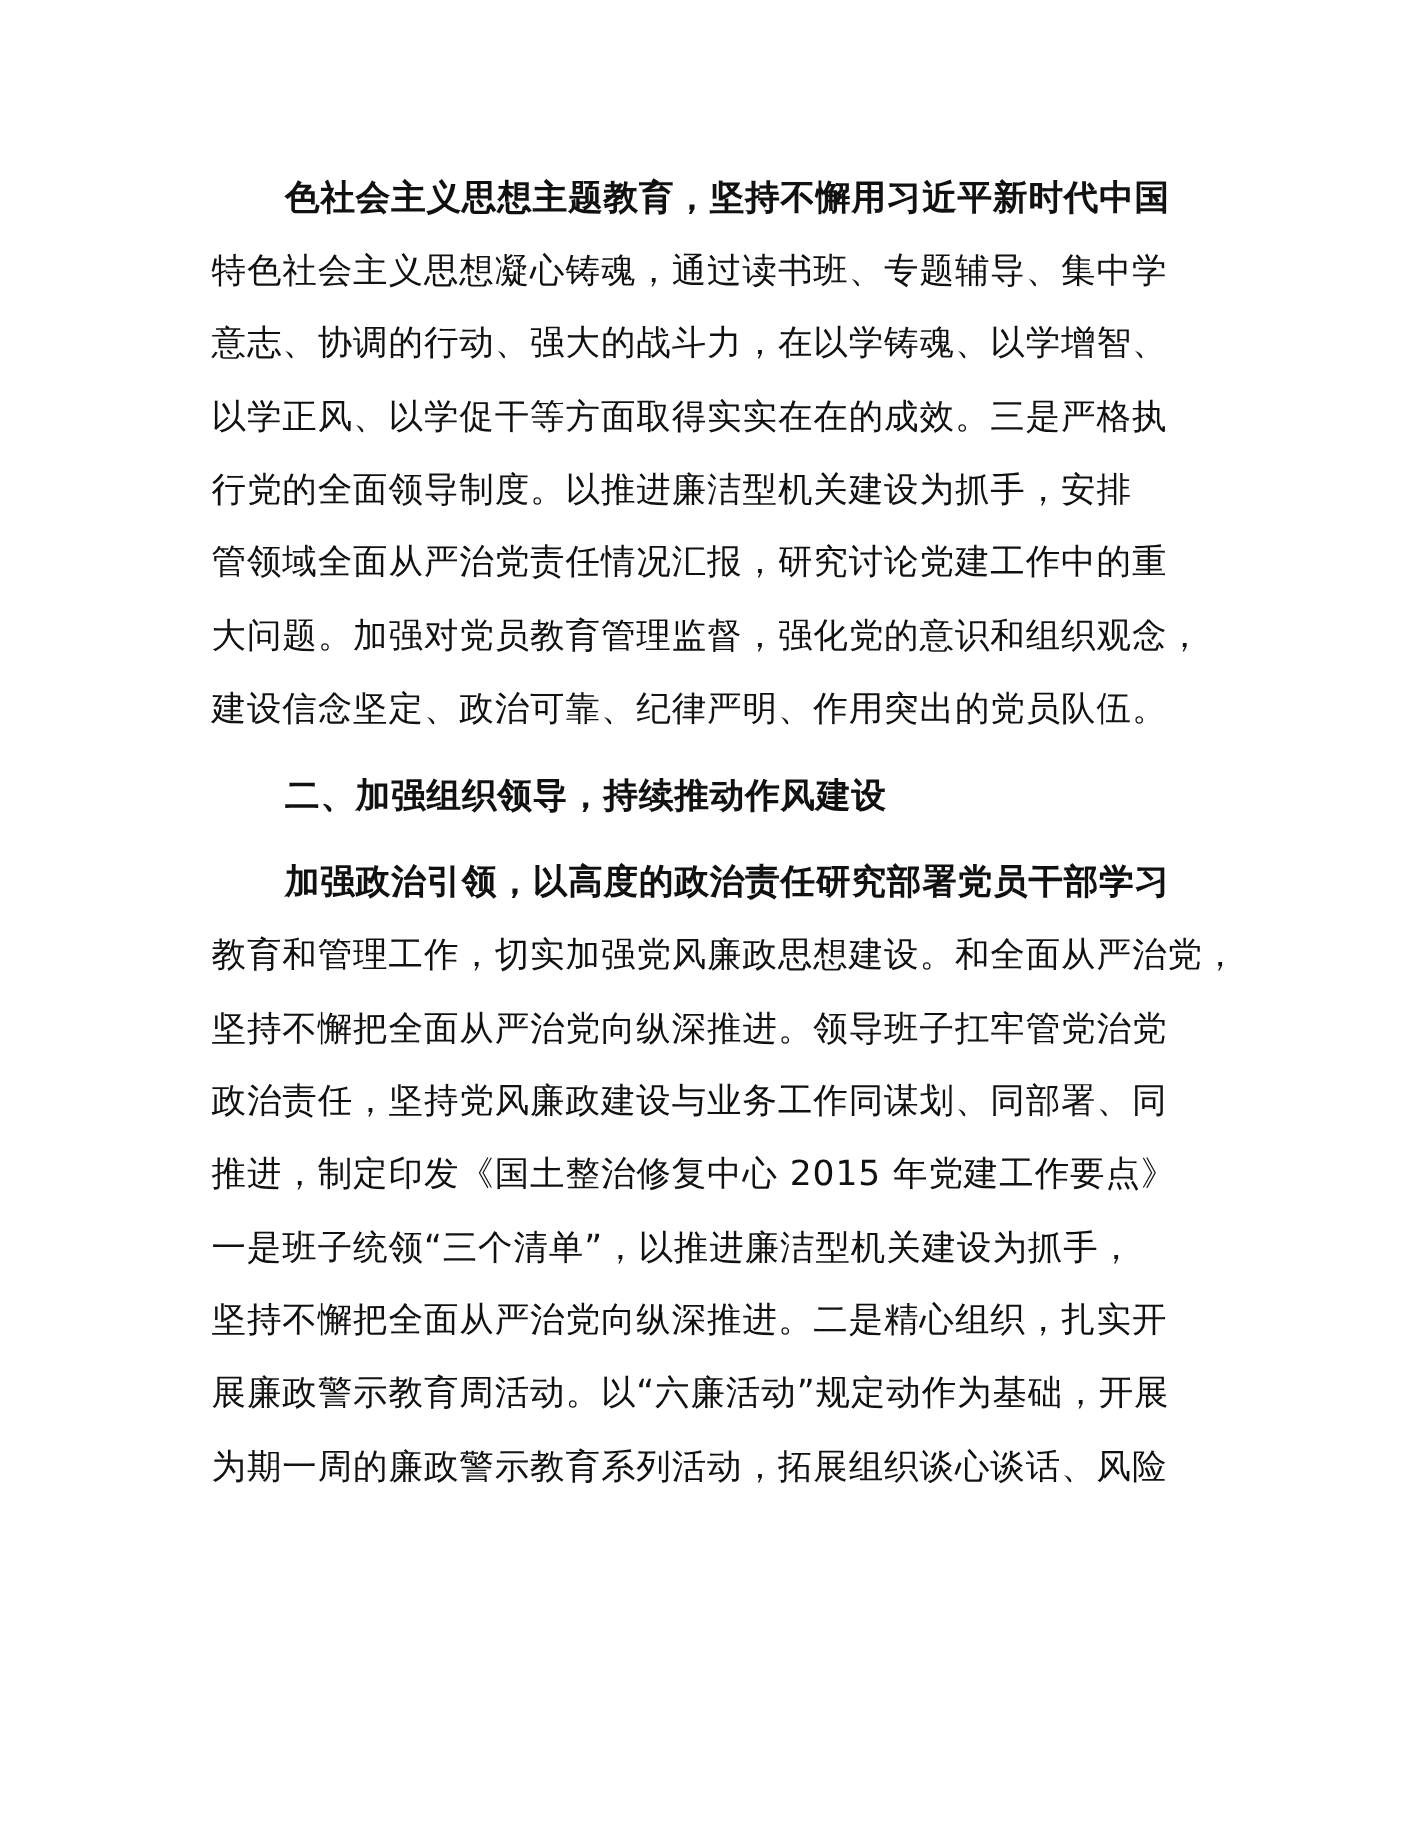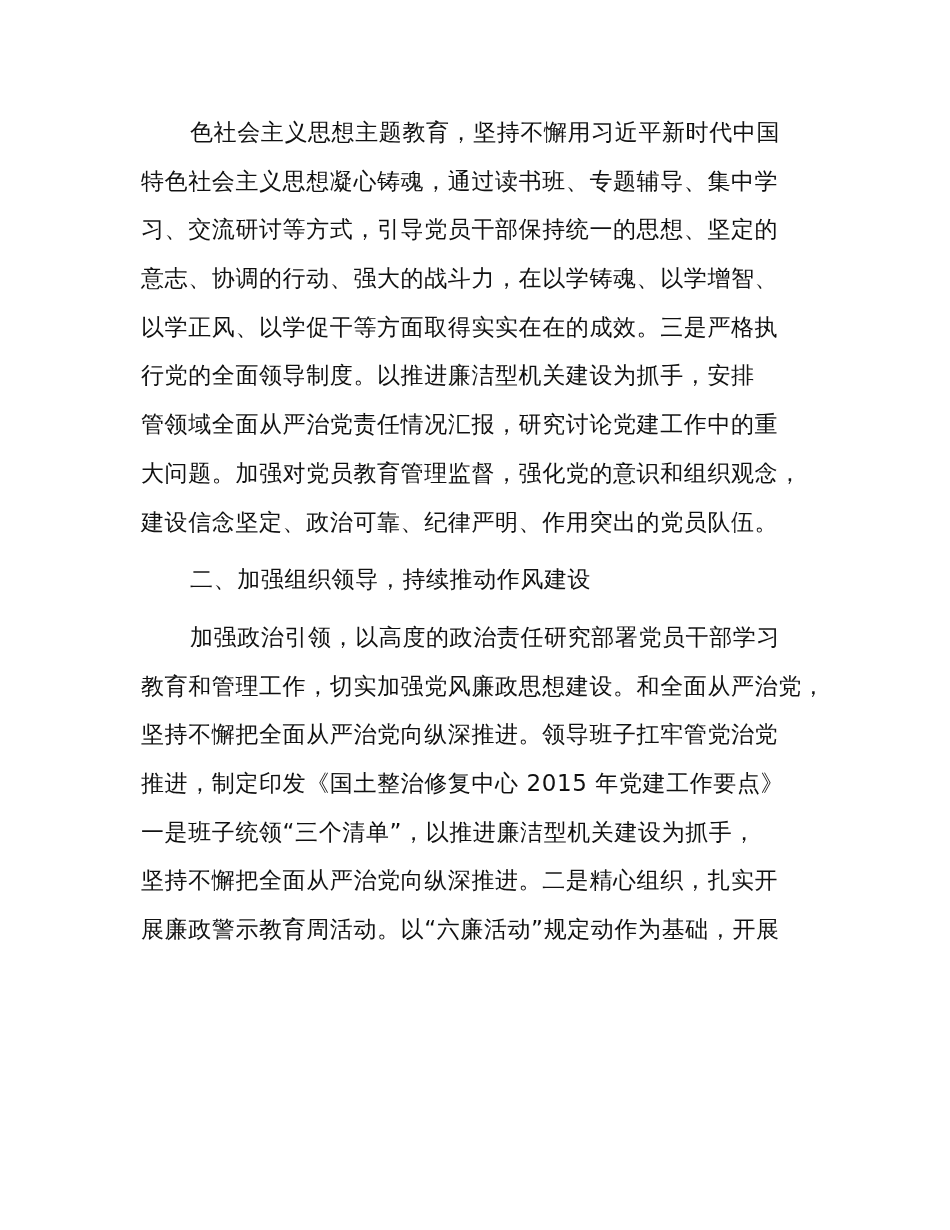--- a/index.html
+++ b/index.html
@@ -9,53 +9,54 @@
   }
   .content {
     position: absolute; left: 141px; top: 108px; width: 690px;
     font-family: "DejaVu Sans", "Liberation Sans", sans-serif;
     font-size: 23px; color: #111111;
   }
   .line {
     height: 48.7px; line-height: 48.7px; white-space: nowrap;
     letter-spacing: 0.6px;
   }
-  .indent { padding-left: 49px; }
+  .indent { padding-left: 49px; font-weight: bold; }
   .para-gap { height: 9px; }
 </style>
 </head>
 <body>
 
 <div class="page">
   <div class="content">
 
     <div>
       <div class="line indent">色社会主义思想主题教育，坚持不懈用习近平新时代中国</div>
       <div class="line">特色社会主义思想凝心铸魂，通过读书班、专题辅导、集中学</div>
-      <div class="line">习、交流研讨等方式，引导党员干部保持统一的思想、坚定的</div>
       <div class="line">意志、协调的行动、强大的战斗力，在以学铸魂、以学增智、</div>
       <div class="line">以学正风、以学促干等方面取得实实在在的成效。三是严格执</div>
       <div class="line">行党的全面领导制度。以推进廉洁型机关建设为抓手，安排</div>
       <div class="line">管领域全面从严治党责任情况汇报，研究讨论党建工作中的重</div>
       <div class="line">大问题。加强对党员教育管理监督，强化党的意识和组织观念，</div>
       <div class="line">建设信念坚定、政治可靠、纪律严明、作用突出的党员队伍。</div>
     </div>
 
     <div class="para-gap"></div>
 
     <div>
       <div class="line indent">二、加强组织领导，持续推动作风建设</div>
     </div>
 
     <div class="para-gap"></div>
 
     <div>
       <div class="line indent">加强政治引领，以高度的政治责任研究部署党员干部学习</div>
       <div class="line">教育和管理工作，切实加强党风廉政思想建设。和全面从严治党，</div>
       <div class="line">坚持不懈把全面从严治党向纵深推进。领导班子扛牢管党治党</div>
+      <div class="line">政治责任，坚持党风廉政建设与业务工作同谋划、同部署、同</div>
       <div class="line">推进，制定印发《国土整治修复中心 2015 年党建工作要点》</div>
       <div class="line">一是班子统领“三个清单”，以推进廉洁型机关建设为抓手，</div>
       <div class="line">坚持不懈把全面从严治党向纵深推进。二是精心组织，扎实开</div>
       <div class="line">展廉政警示教育周活动。以“六廉活动”规定动作为基础，开展</div>
+      <div class="line">为期一周的廉政警示教育系列活动，拓展组织谈心谈话、风险</div>
     </div>
 
   </div>
 </div>
 
 </body></html>

